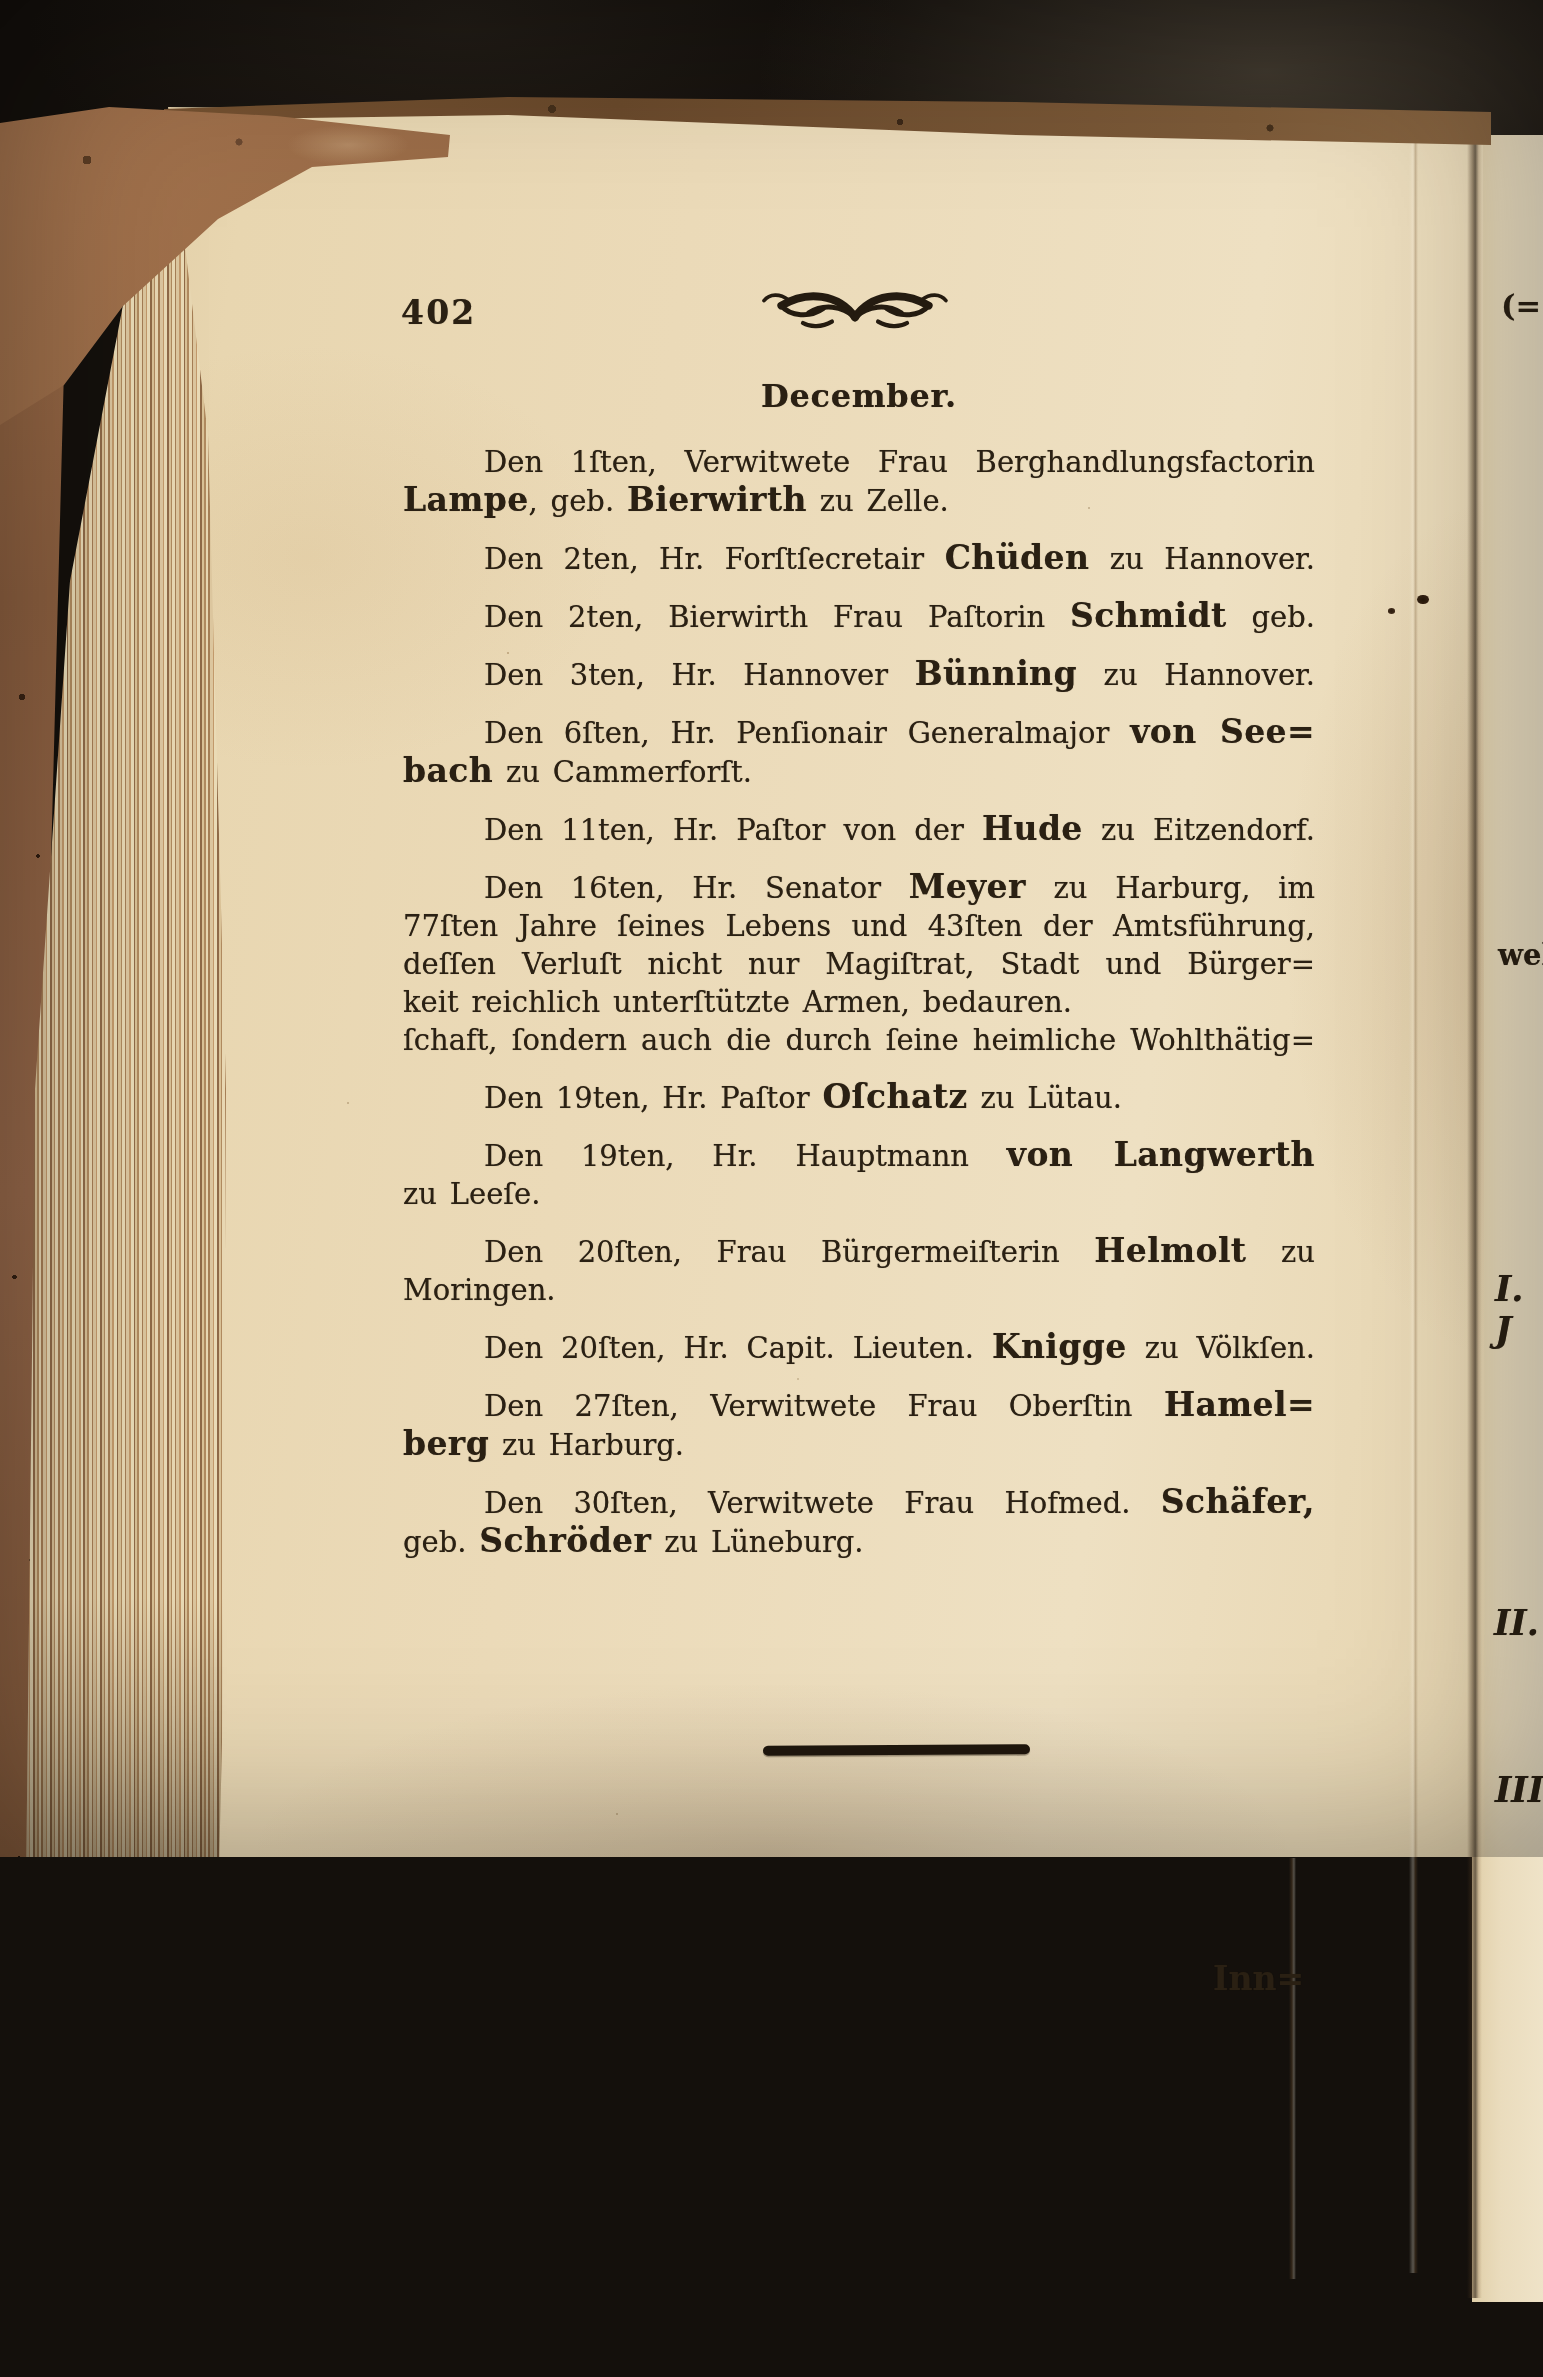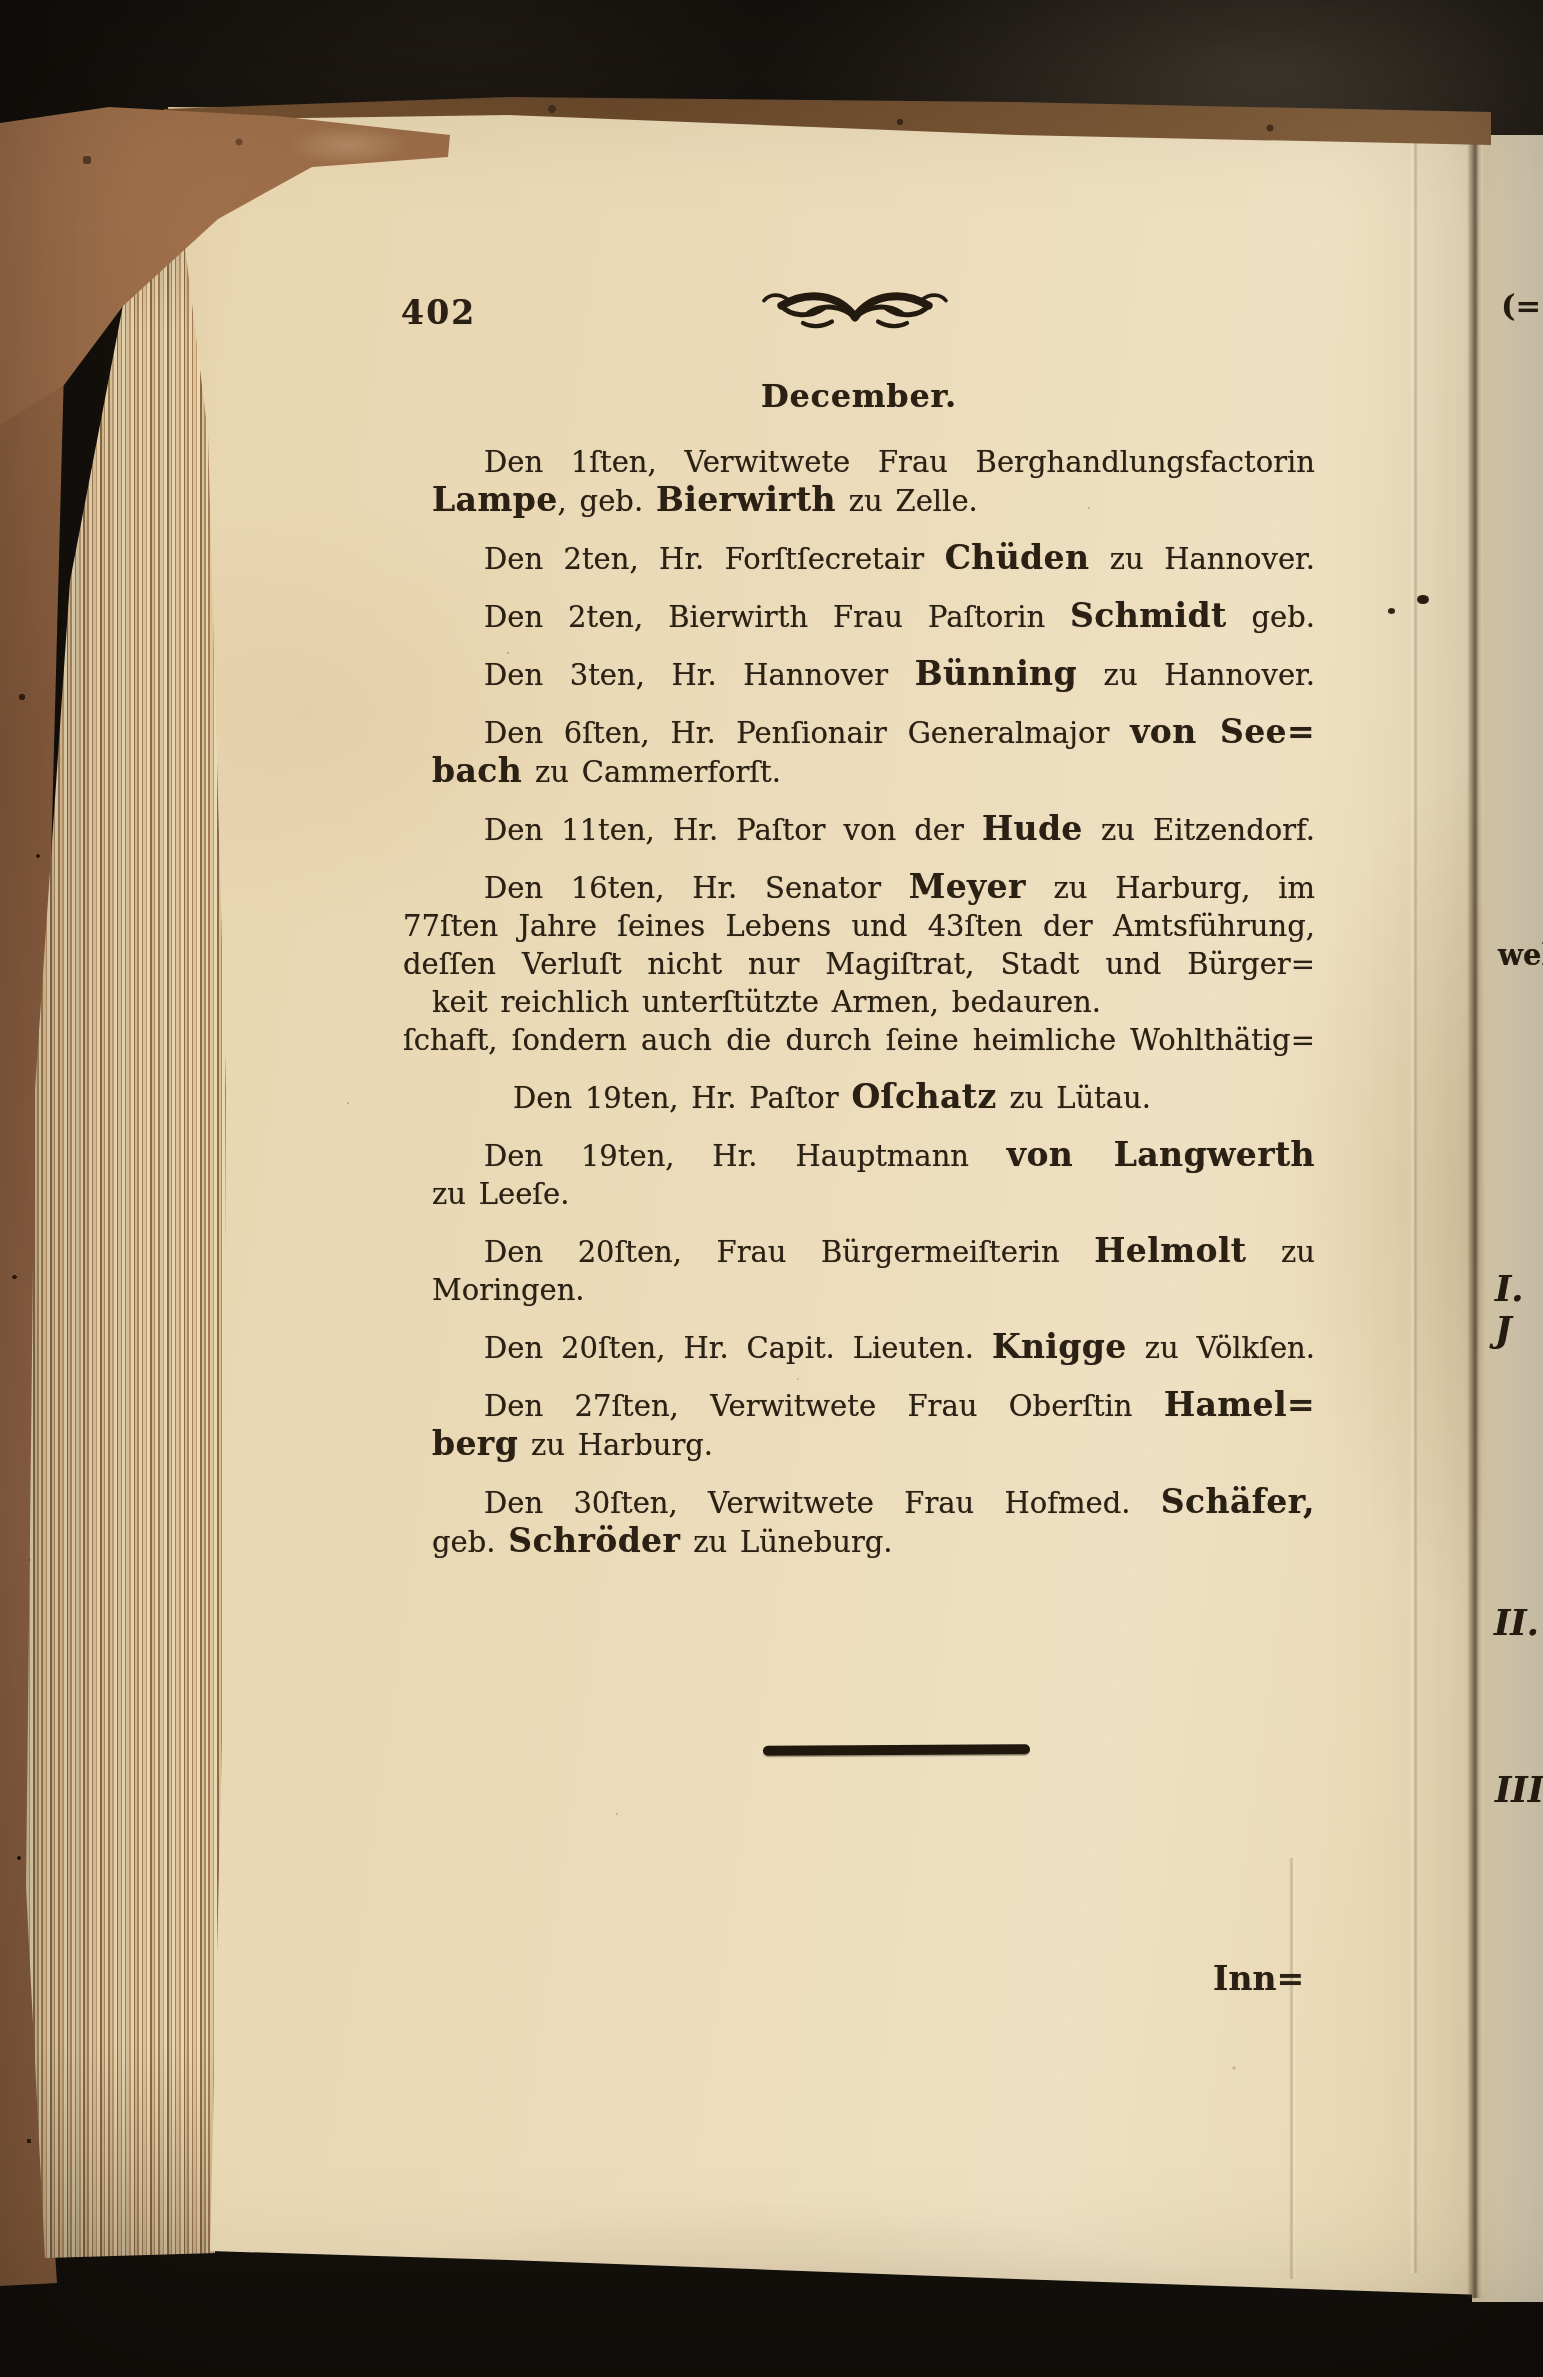--- a/index.html
+++ b/index.html
@@ -5,21 +5,21 @@
 <style>
   html,body{margin:0;padding:0;background:#0d0b09;}
   .scene{
     position:relative;width:1544px;height:2377px;overflow:hidden;
     background:
       radial-gradient(ellipse 726px 377px at 82% 3%, rgba(100,90,74,.55), transparent 70%),
       radial-gradient(ellipse 581px 290px at 30% 1%, rgba(60,52,42,.35), transparent 75%),
       #14100c;
     font-family:"DejaVu Serif", serif;
   }
-  .layer{position:absolute;left:0;top:0;width:1544px;height:2377px;}
+  .layer{position:absolute;left:0;top:0;width:1544px;height:1857px;}
 
   
   .cover-left{
     clip-path:polygon(0px 392px, 64px 369px, 45px 1089px, 30.5px 1887px, 57px 2283px, 0px 2286px);
     background:
       radial-gradient(circle 5.1px at 22px 697px, #392313 60%, transparent 62%),
       radial-gradient(circle 2.9px at 38px 856px, #2e1c10 60%, transparent 62%),
       radial-gradient(circle 3.6px at 14.5px 1277px, #331f11 60%, transparent 62%),
       radial-gradient(circle 4.4px at 32px 1560px, #392313 60%, transparent 62%),
       radial-gradient(circle 2.9px at 19px 1858px, #241509 60%, transparent 62%),
@@ -98,21 +98,21 @@
   .page-number{position:absolute;left:401px;top:293px;font-size:33px;font-weight:bold;letter-spacing:2.2px;}
   .ornament{position:absolute;left:746px;top:284px;width:218px;height:52px;}
   .heading{position:absolute;left:403px;top:377px;width:912px;text-align:center;
     font-size:32px;font-weight:bold;letter-spacing:0.7px;}
   .entries{position:absolute;left:403px;top:443px;width:912px;
     font-size:29px;line-height:38px;word-spacing:3.6px;}
   .entry{margin:0 0 19px 0;}
   .line{display:block;}
   .line.first{padding-left:81px;}
   .line.just{text-align:justify;text-align-last:justify;}
-  .line:not(.just){white-space:nowrap;margin-left:29px;}
+  .line:not(.just){white-space:nowrap;}
   .emph{font-weight:bold;font-size:33px;letter-spacing:0.4px;}
   .rule{position:absolute;left:763px;top:1745px;width:267px;height:10.2px;background:#20170d;
     border-radius:5.1px;transform:rotate(-.3deg);box-shadow:0 1.5px 0.7px rgba(40,28,14,.35);}
   .catchword{position:absolute;left:1213px;top:1959px;font-size:33px;font-weight:bold;}
 
   
   .frag{position:absolute;font-weight:bold;}
   .frag-paren{left:1501px;top:287px;font-size:30.5px;}
   .frag-wel{left:1498px;top:938px;font-size:29px;}
   .frag-n1{left:1495px;top:1268px;font-size:35px;font-style:italic;}

